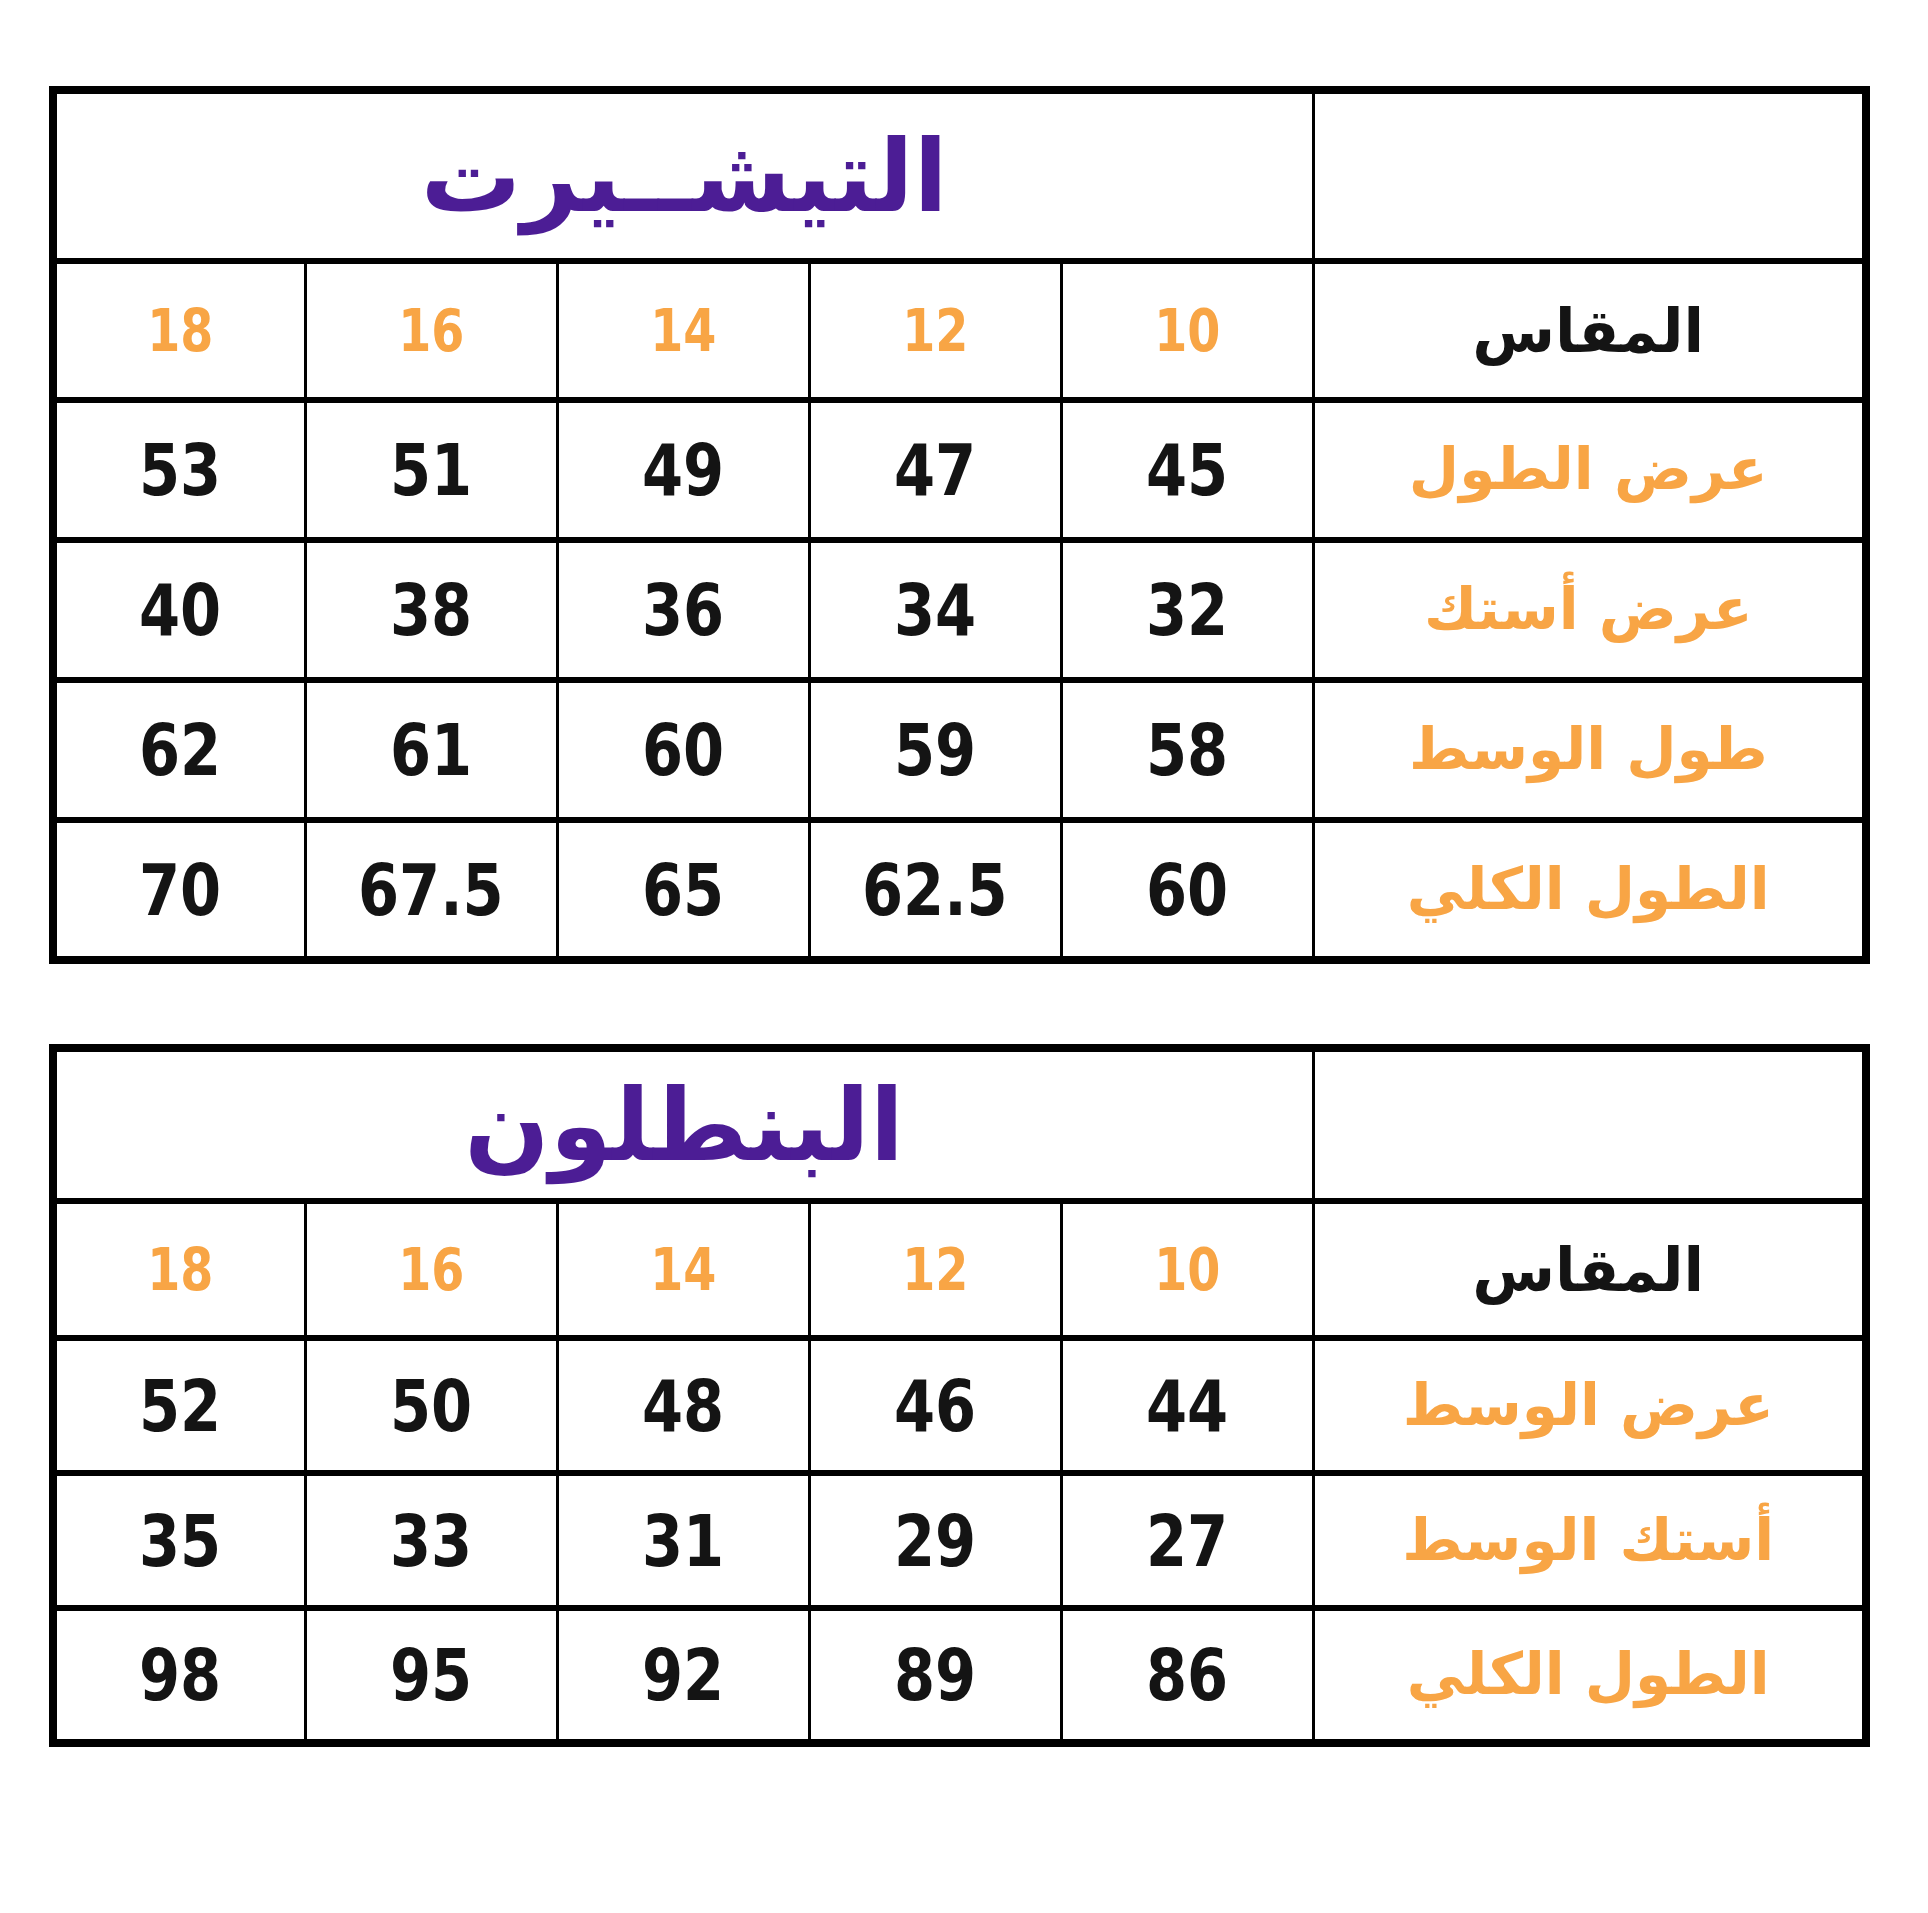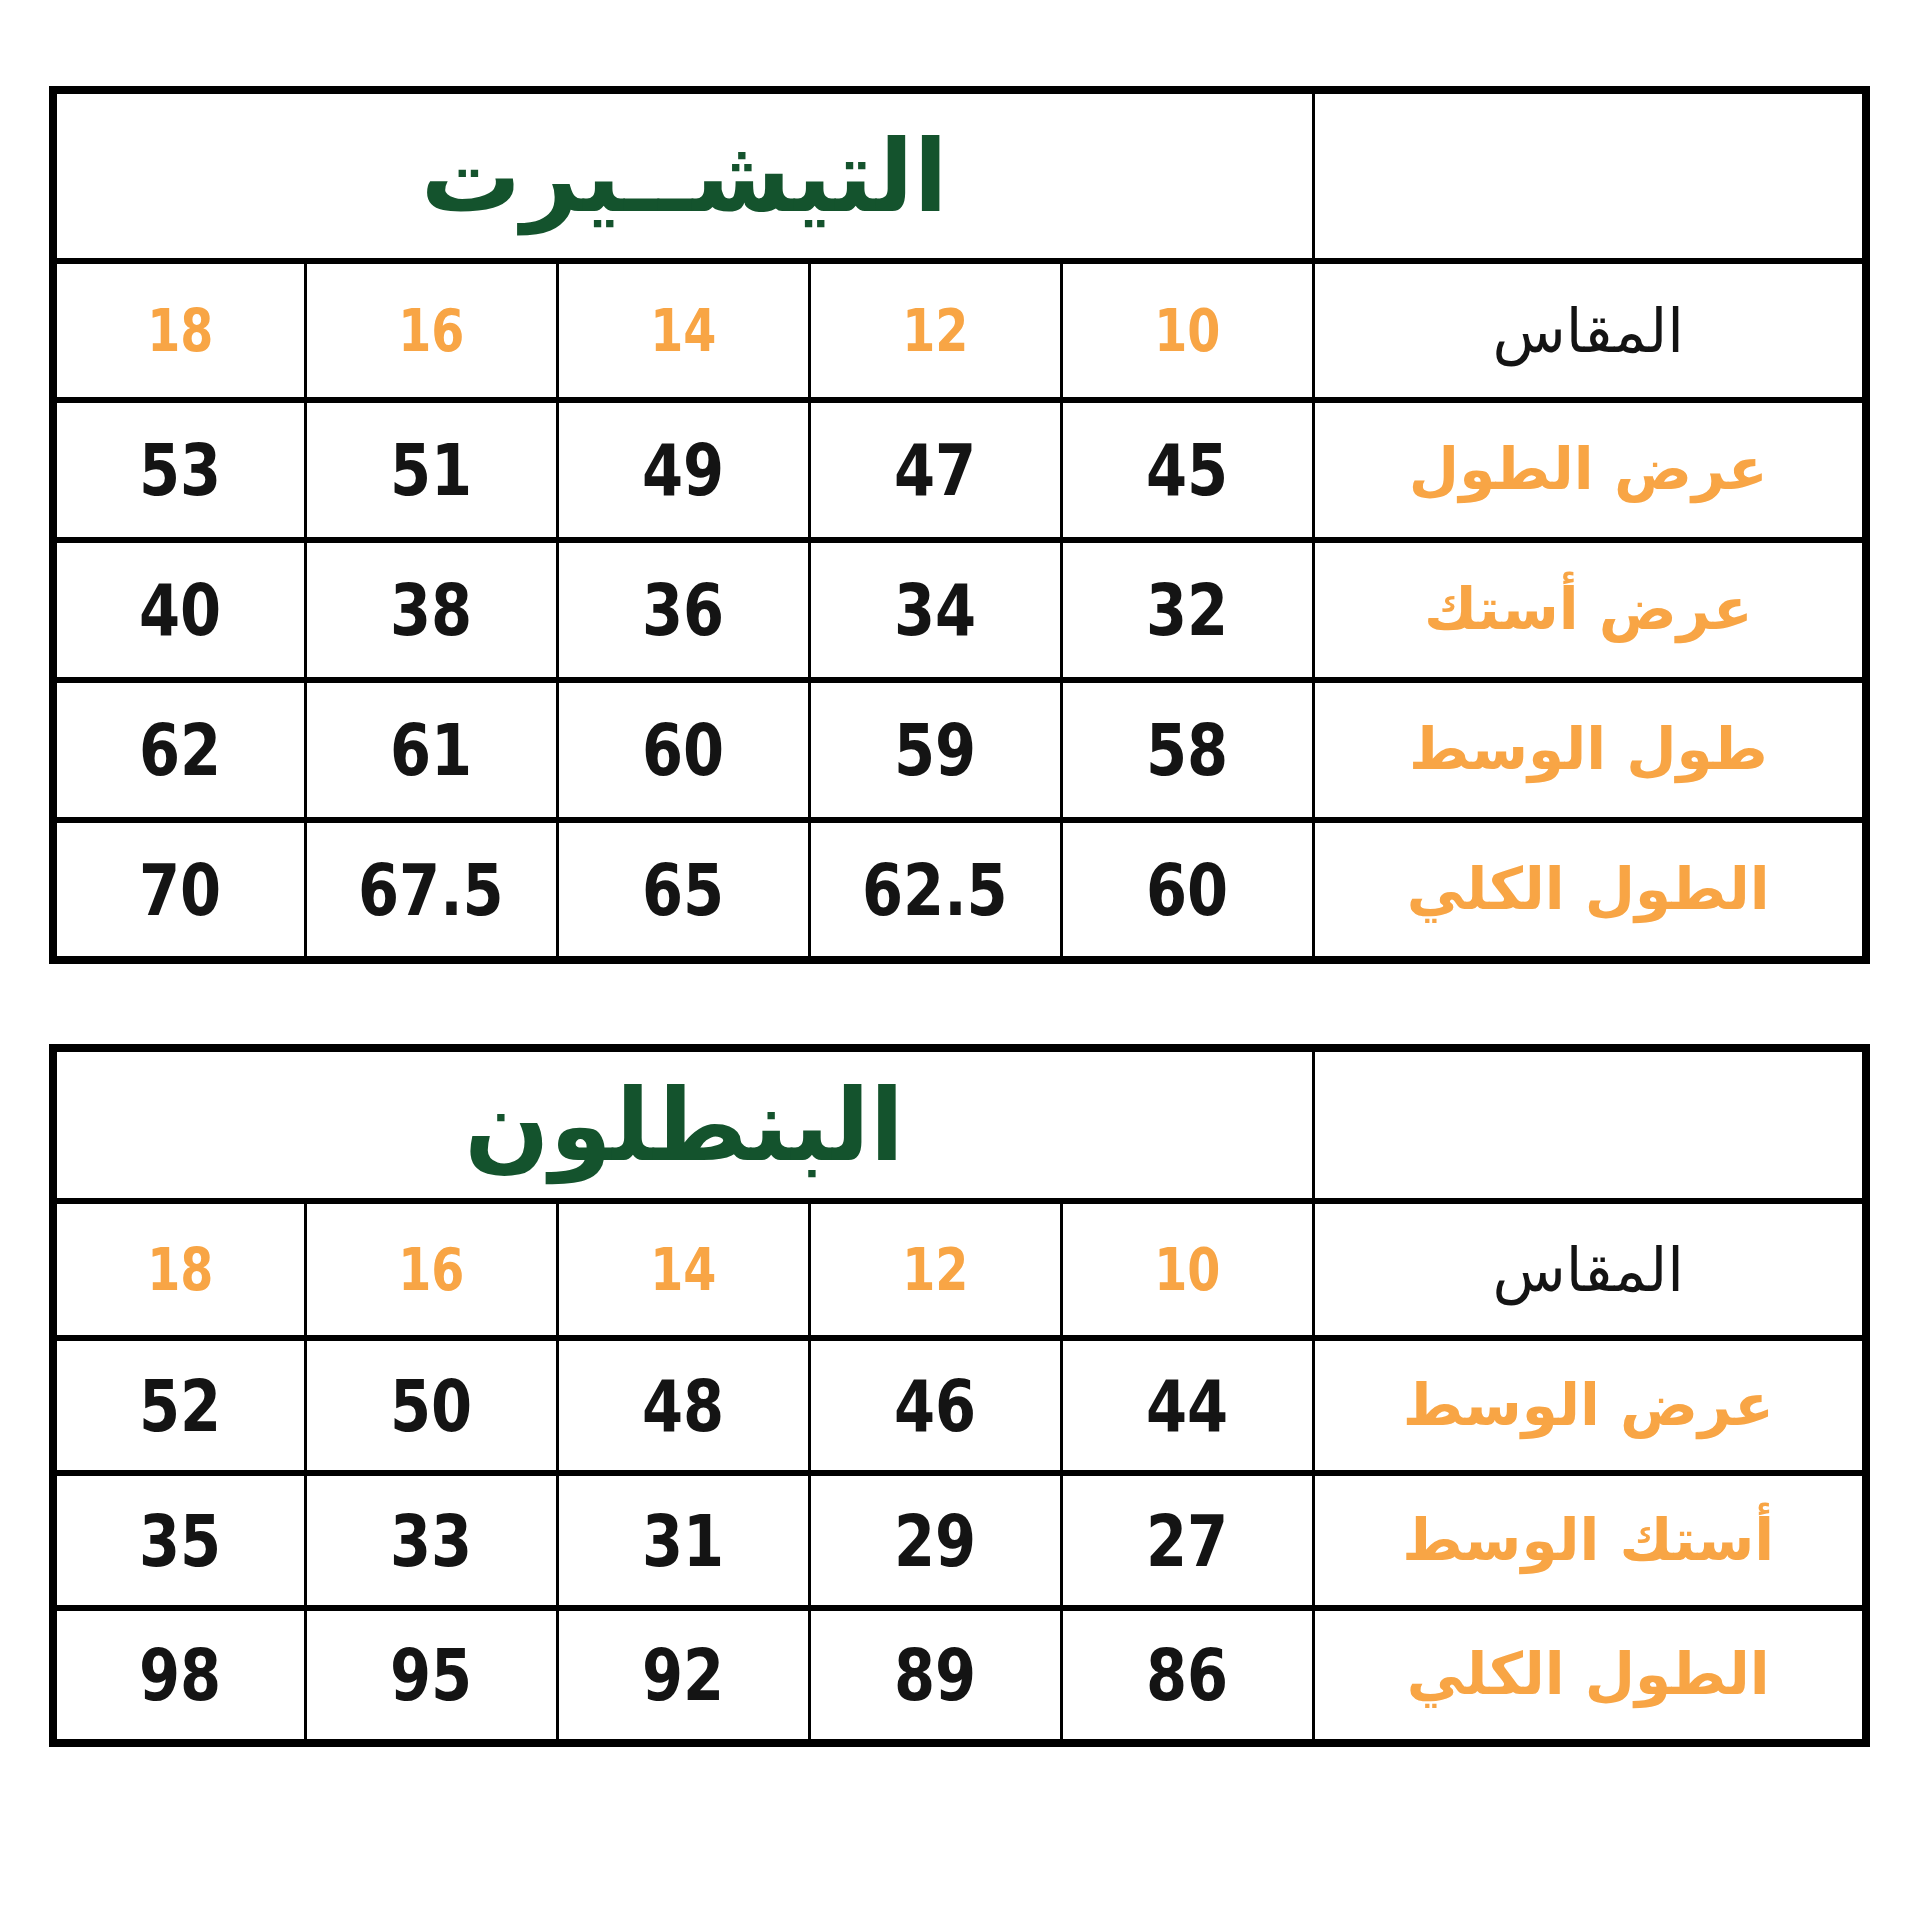--- a/index.html
+++ b/index.html
@@ -42,21 +42,21 @@
   tr.header-row-1 { height: 139px; }
   tr.data-row-1 { height: 140px; }
 
   tr.title-row-2 { height: 153px; }
   tr.header-row-2 { height: 137px; }
   tr.data-row-2 { height: 135px; }
 
   .title-cell {
     font-size: 100px;
     font-weight: bold;
-    color: #14532d;
+    color: #4c1d95;
     letter-spacing: 1px;
   }
   .num {
     display: inline-block;
     transform: scaleX(0.82);
     transform-origin: center;
     font-weight: bold;
     line-height: 1;
   }
   .size-num {
@@ -69,21 +69,21 @@
   }
   .label-cell {
     font-size: 58px;
     font-weight: bold;
     color: #F8A545;
     line-height: 1.1;
   }
   .corner-label {
     color: #141414;
     font-size: 60px;
-    font-weight: normal;
+    font-weight: bold;
   }
 </style>
 </head>
 <body>
 
 <div class="sheet">
 
   <table class="size-table t1">
     <colgroup>
       <col class="col-label">

